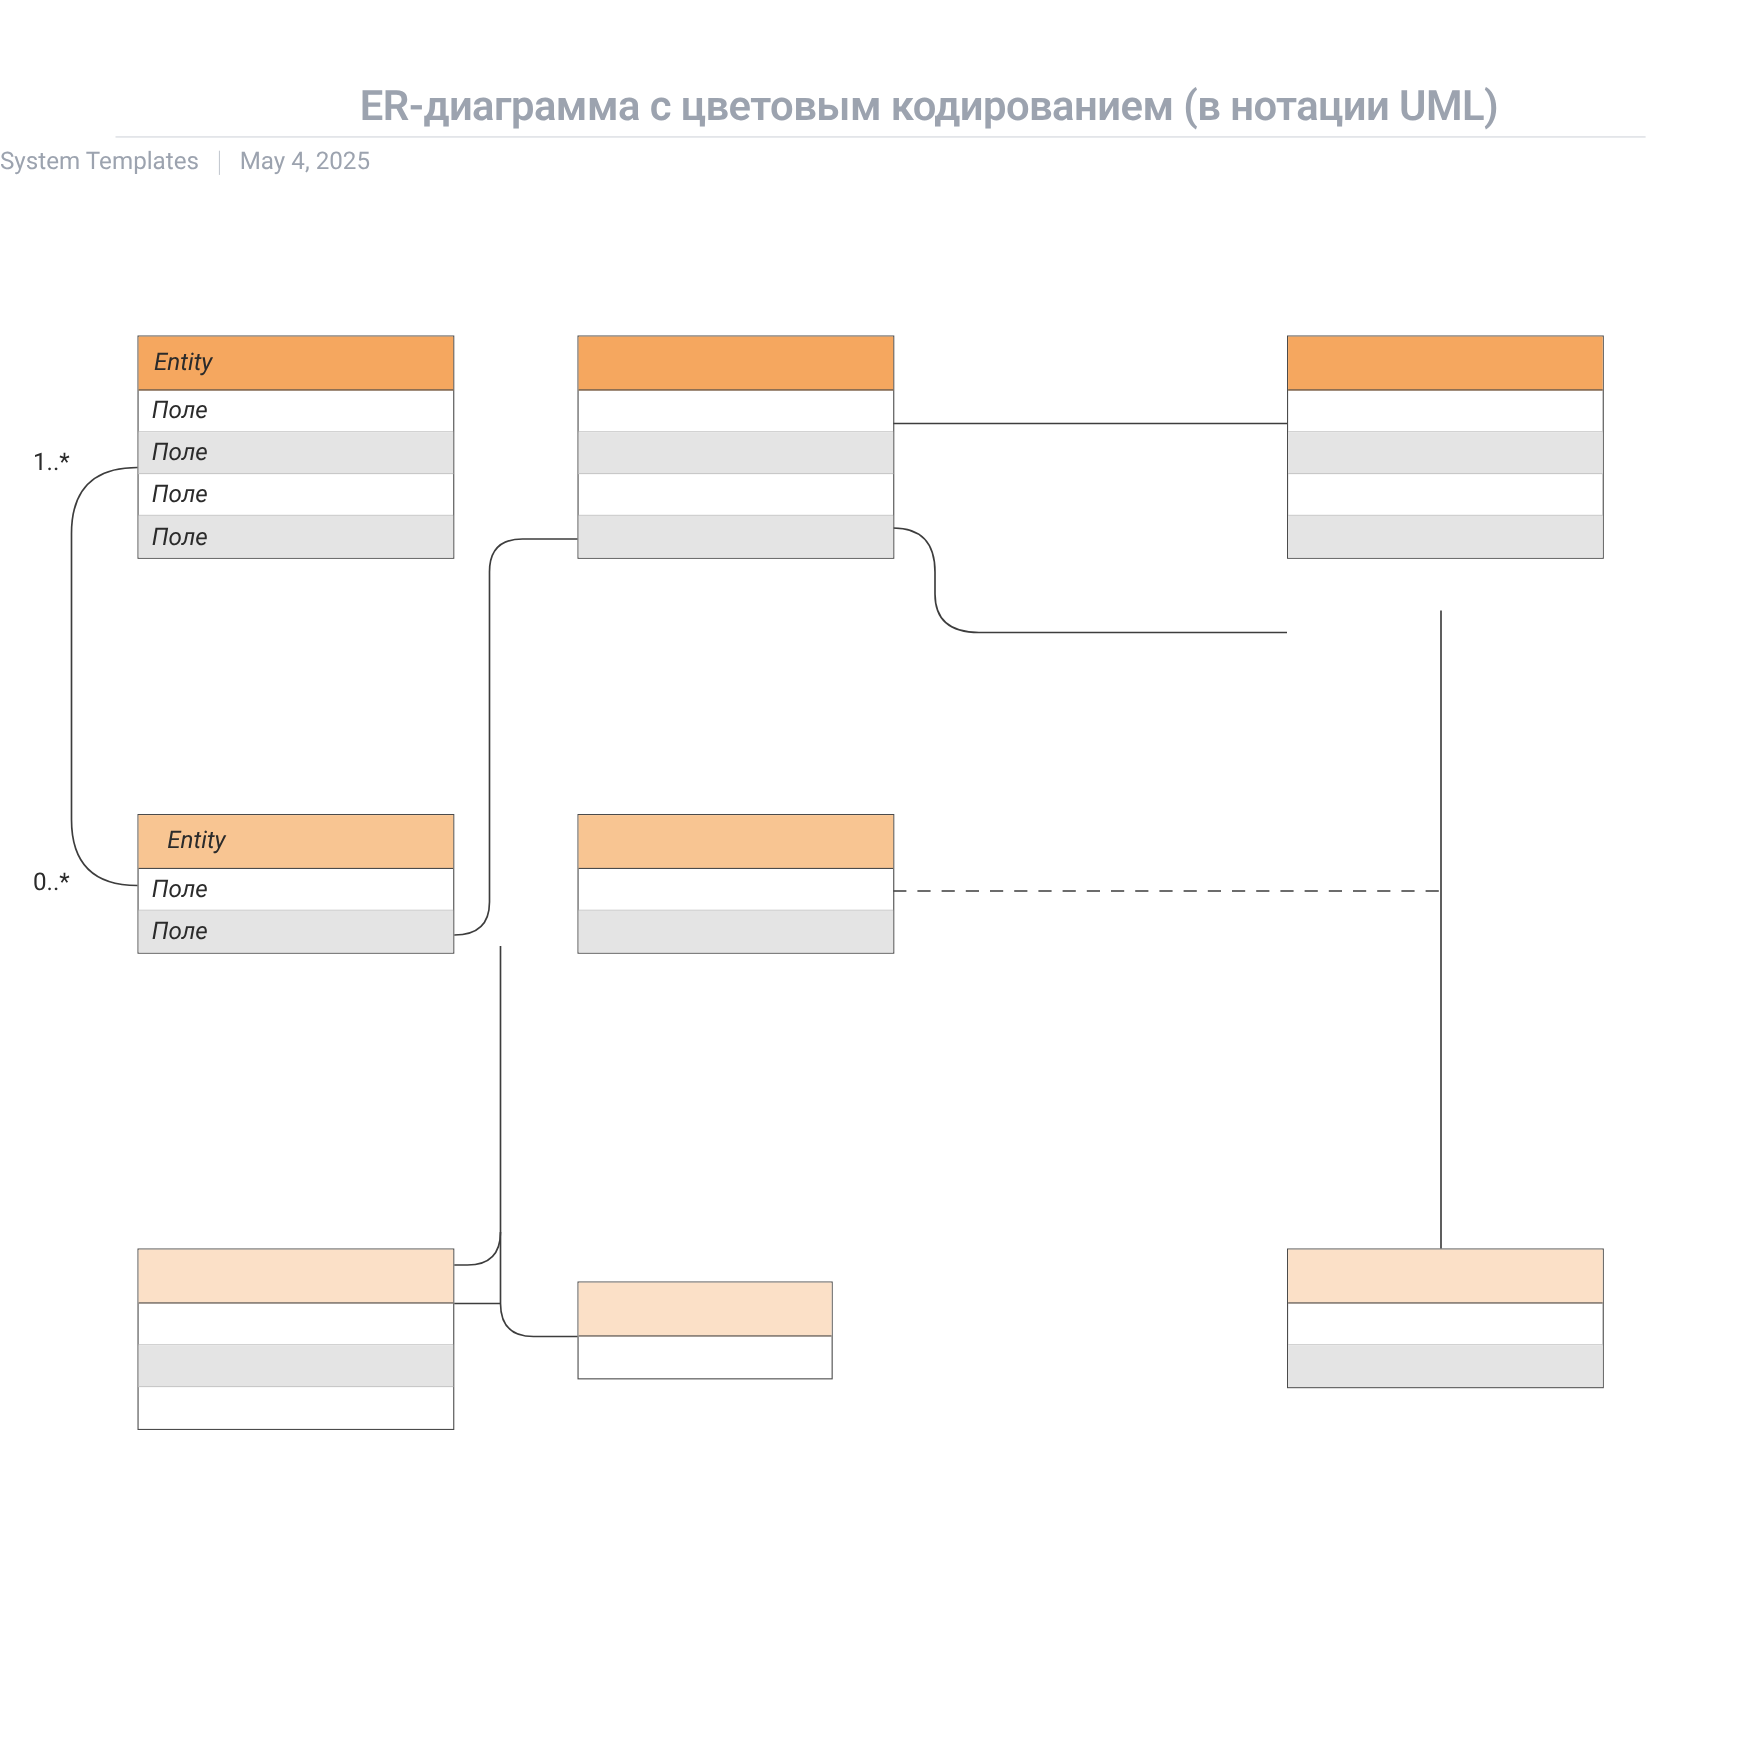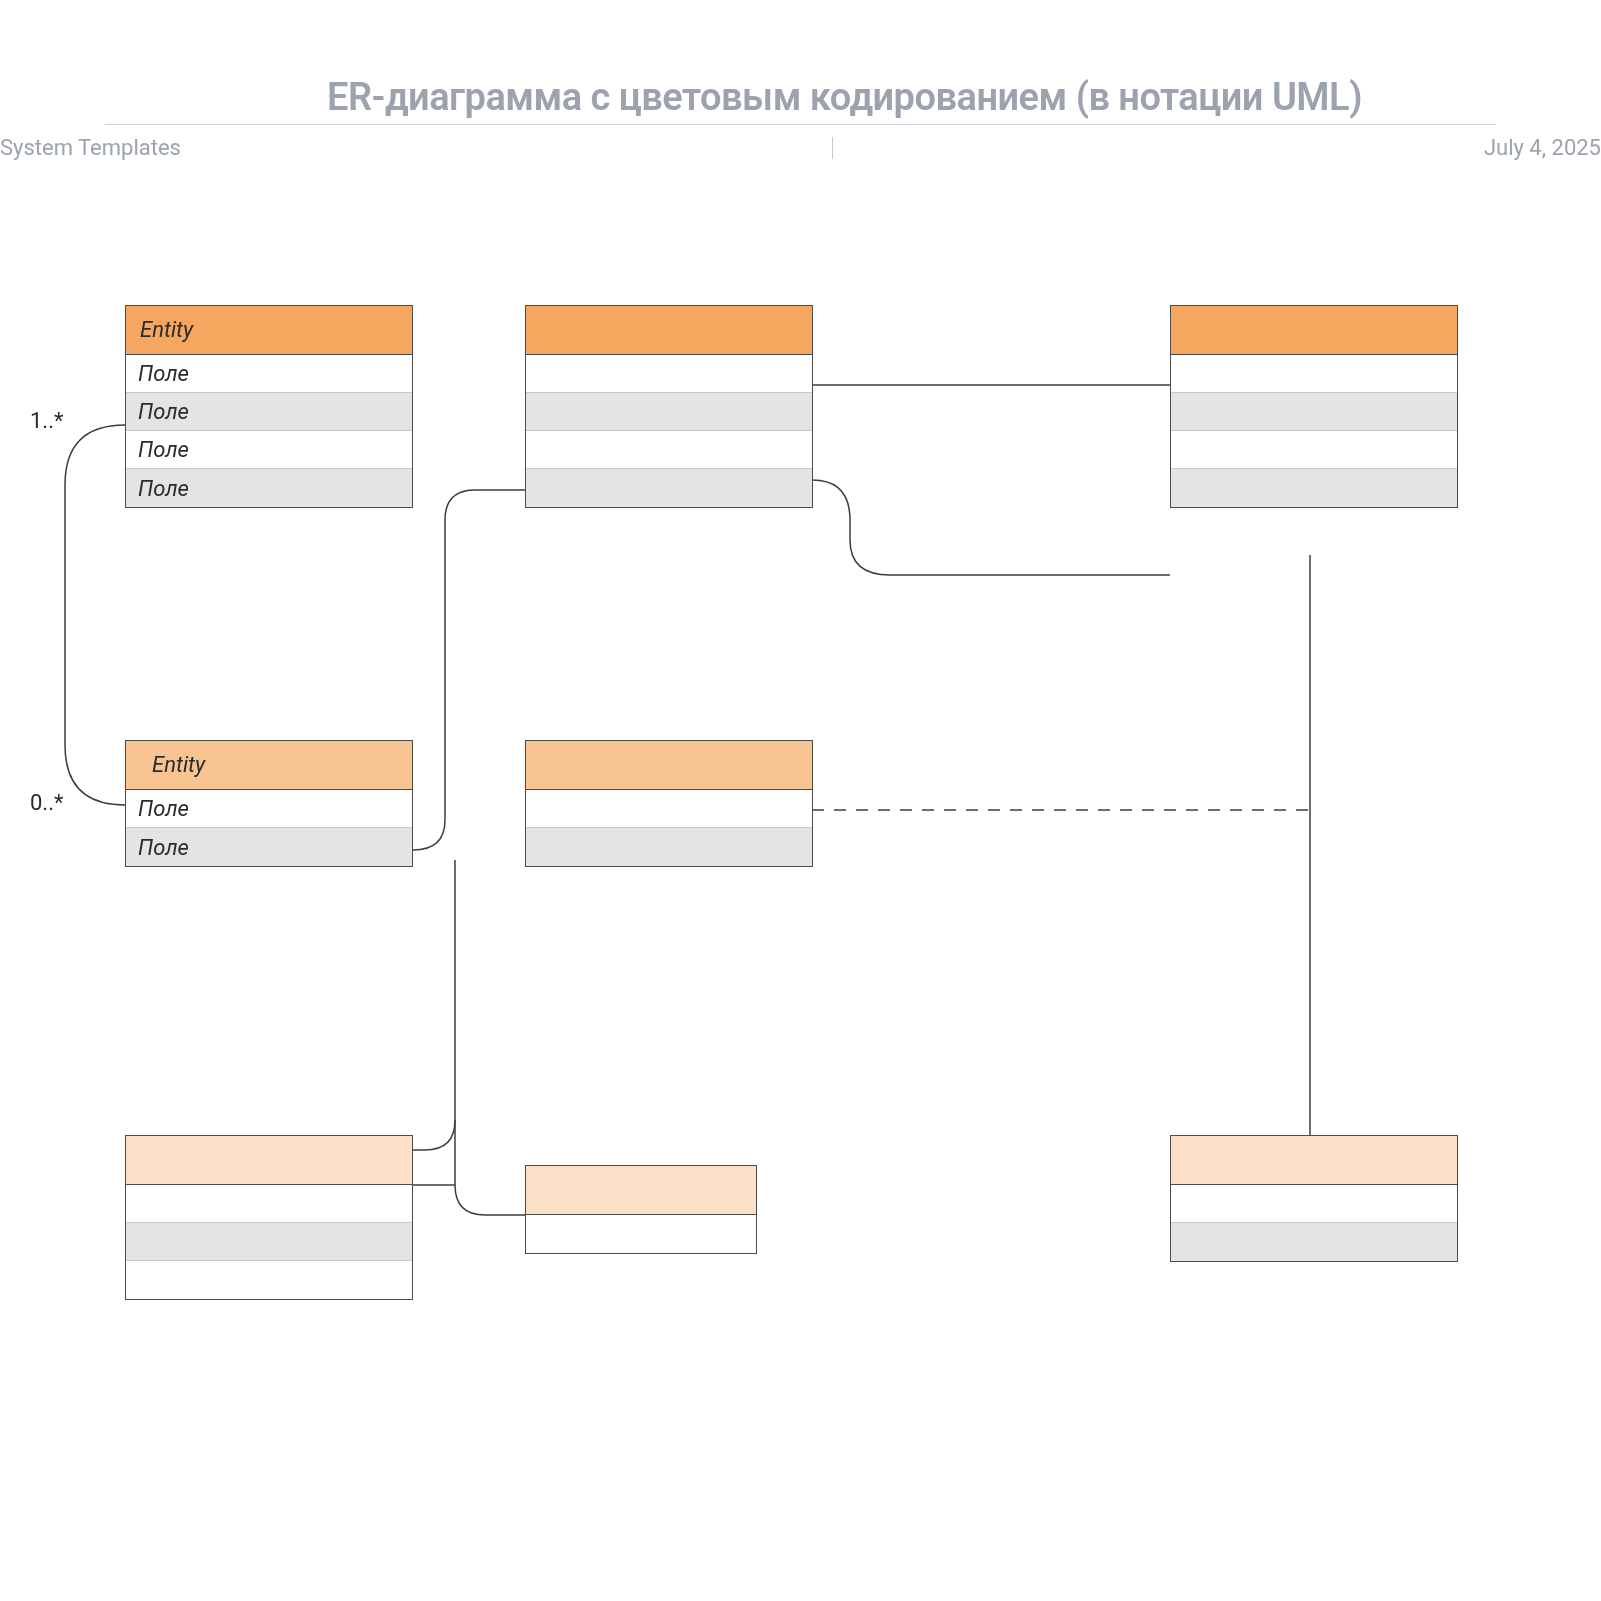--- a/index.html
+++ b/index.html
@@ -29,21 +29,21 @@
     top: 75px;
     font-size: 38px;
     letter-spacing: -0.5px;
   }
   .subtitle-row {
     position: absolute;
     top: 135px;
     left: 0;
     width: 100%;
     display: flex;
-    justify-content: space-between;
+    justify-content: flex-start;
     align-items: center;
     gap: 18px;
     color: #9ca3af;
     font-size: 22px;
   }
   .hr {
     position: absolute;
     left: 105px;
     right: 105px;
     top: 124px;
@@ -114,21 +114,21 @@
 </head>
 <body>
 
 <div class="canvas">
 
   <div class="title main-title">ER-диаграмма с цветовым кодированием (в нотации UML)</div>
   <div class="hr"></div>
   <div class="subtitle-row">
     <span>System Templates</span>
     <span class="vdiv"></span>
-    <span>July 4, 2025</span>
+    <span>May 4, 2025</span>
   </div>
 
   <svg class="wires">
 
     <path d="M 125 425 Q 65 425 65 485 L 65 745 Q 65 805 125 805"></path>
 
     <path d="M 812 385 L 1170 385"></path>
 
     <path d="M 413 850 Q 445 850 445 820 L 445 520 Q 445 490 475 490 L 525 490"></path>
 

